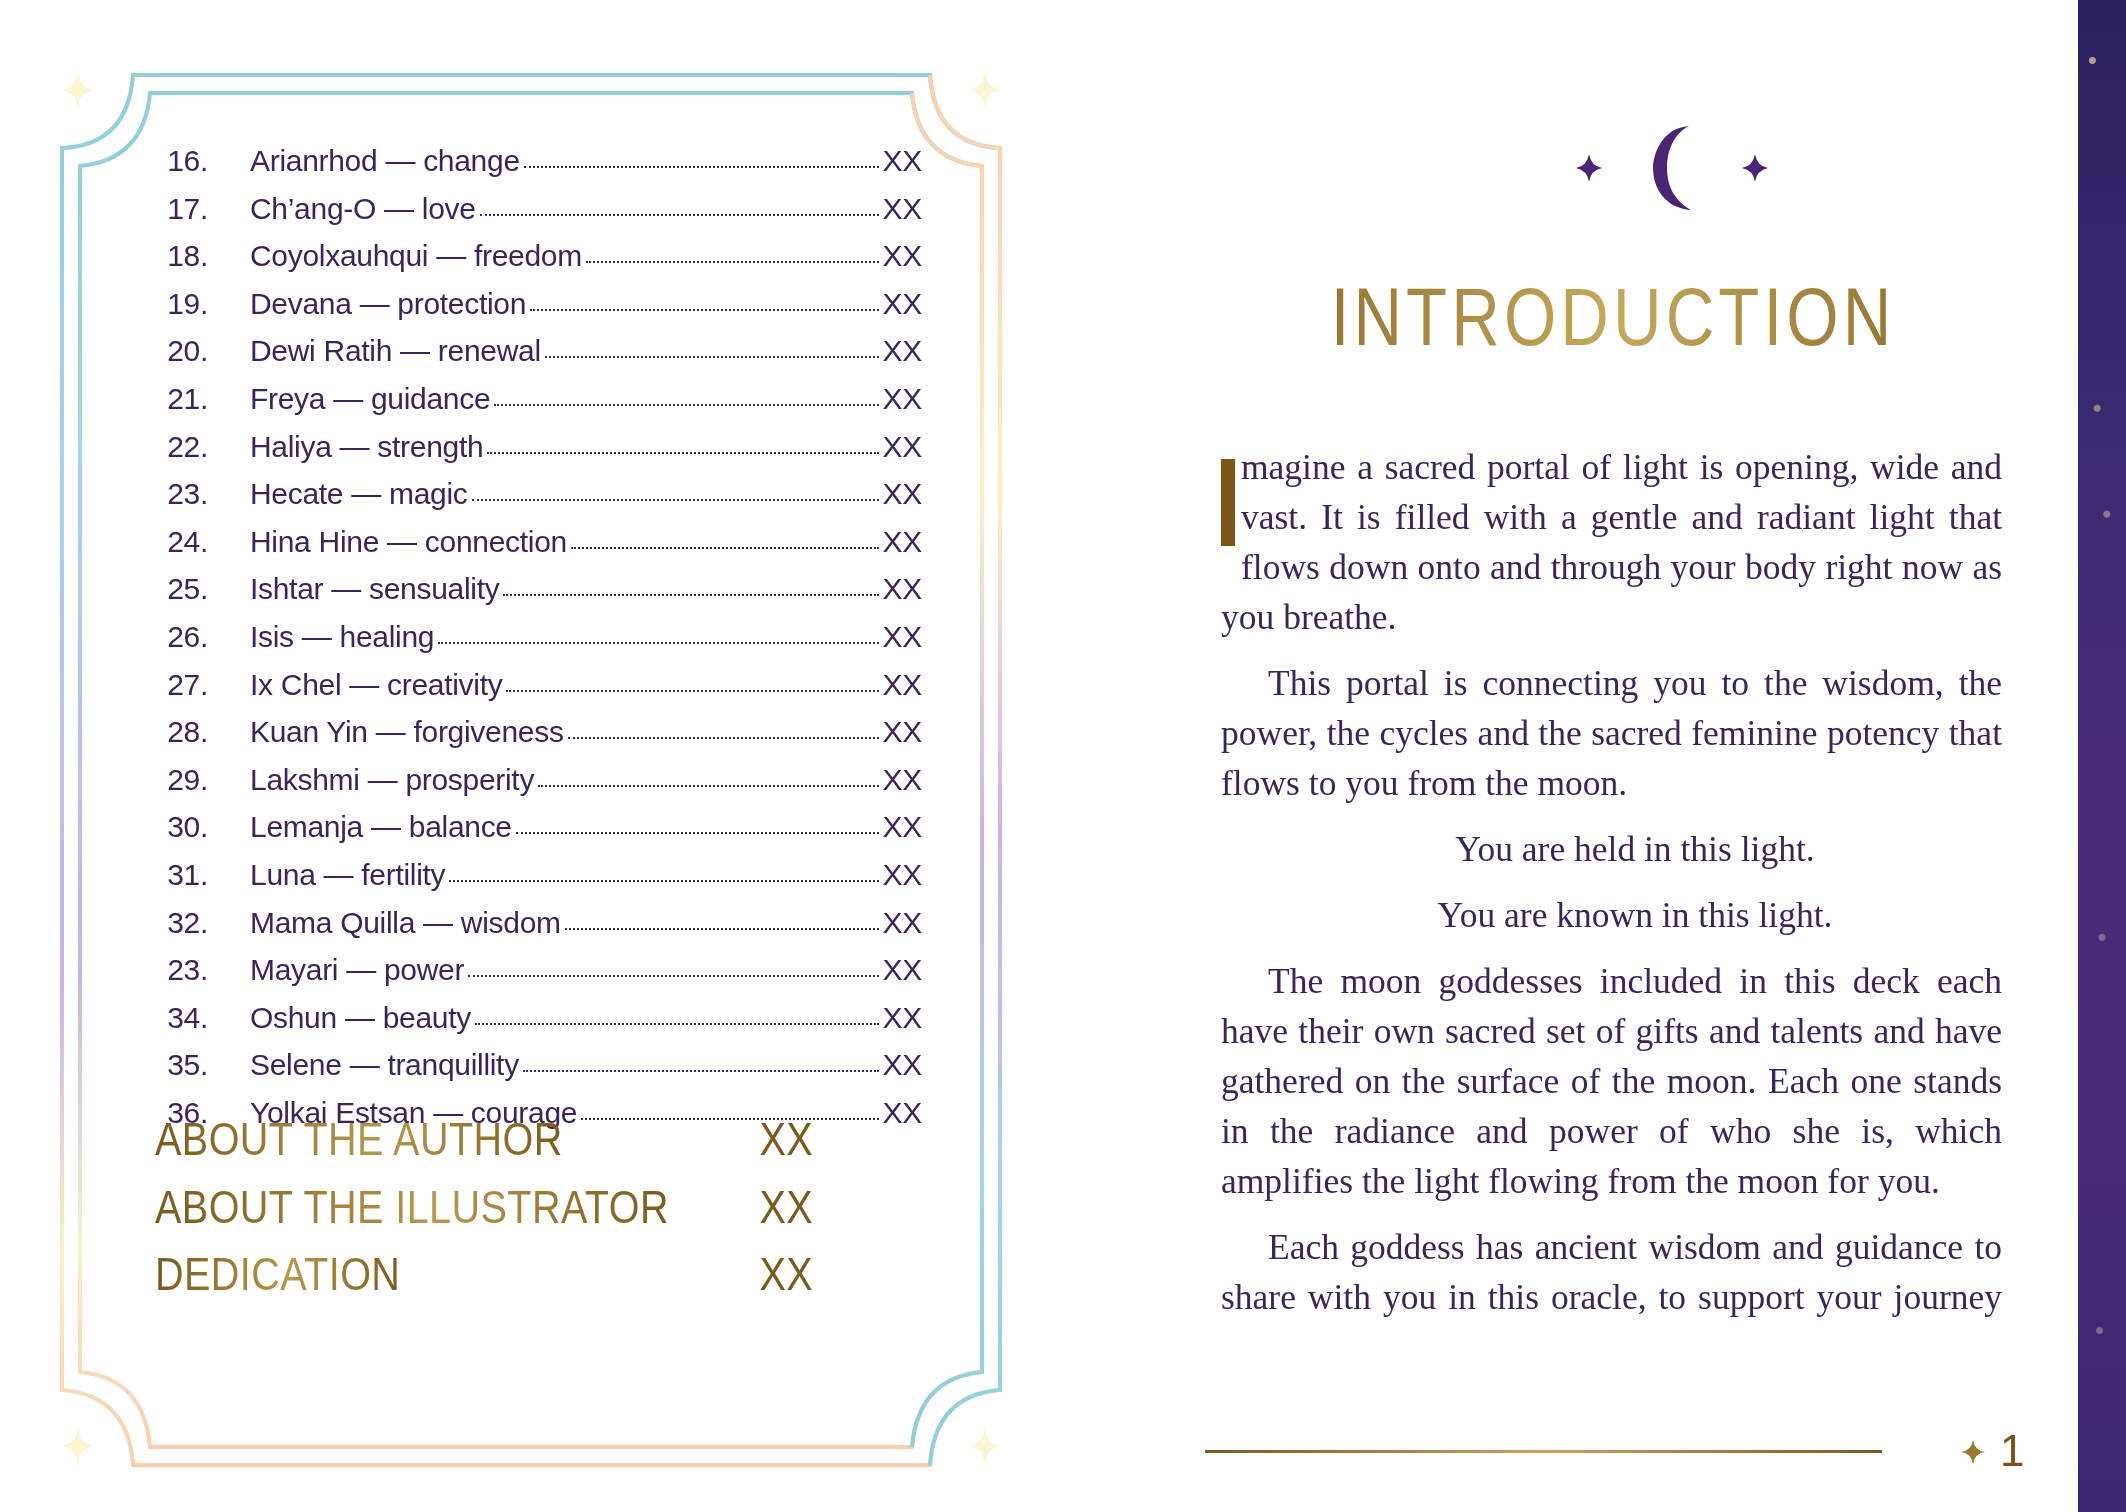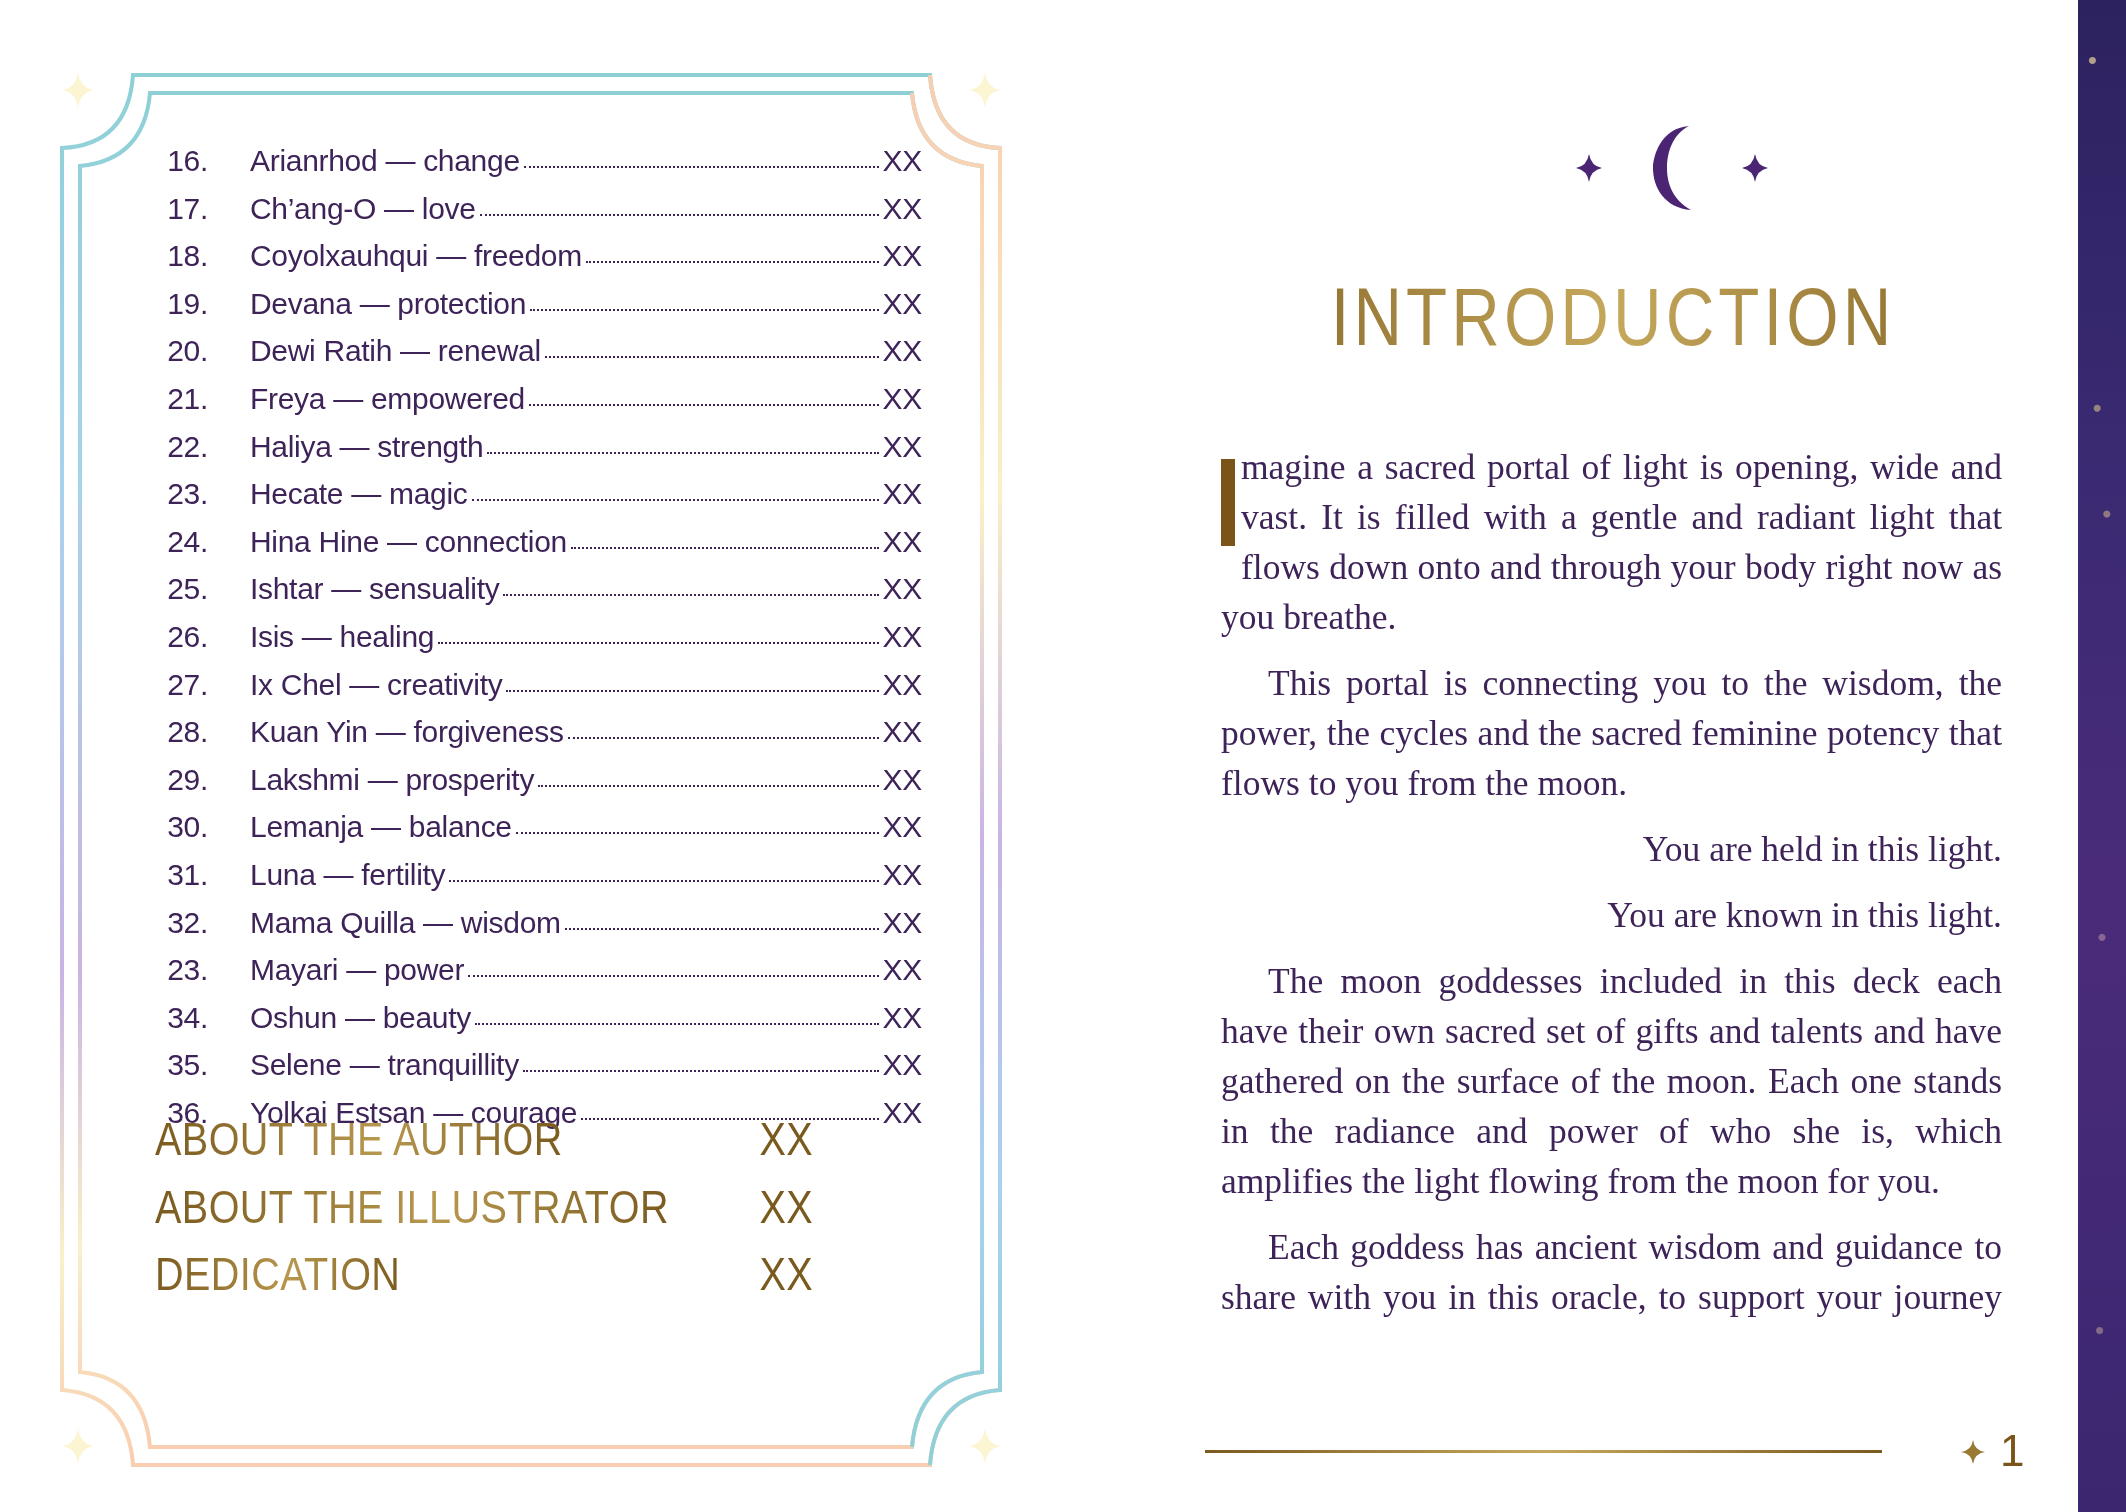--- a/index.html
+++ b/index.html
@@ -51,21 +51,21 @@
     -webkit-background-clip: text; background-clip: text; color: transparent;
     margin: 0;
   }
   .body-text {
     position: absolute; left: 142px; top: 418px; width: 813px;
     font-family: "Liberation Serif", serif; font-size: 35.5px; line-height: 50px;
     color: #3d2358;
   }
   .body-text p { margin: 16px; text-align: justify; text-indent: 47px; }
   .body-text p.first { text-indent: 0; position: relative; }
-  .body-text p.short { text-align: right; }
+  .body-text p.short { text-align: center; }
   .drop-cap {
     float: left; width: 14px; height: 87px; background: #7a5418;
     margin: 17px 6px 0 0;
   }
   .footer-rule {
     position: absolute; left: 142px; top: 1442px; width: 677px; height: 3px;
     background: linear-gradient(90deg, #7a5a1e, #c6a85c 50%, #7a5a1e);
   }
   .footer-star { position: absolute; left: 898px; top: 1432px; width: 24px; height: 24px; }
   .page-number {
@@ -178,21 +178,21 @@
             <span>20.</span>
           </span>
           <span class="toc-title">Dewi Ratih — renewal</span>
           <span class="toc-leader"></span>
           <span class="toc-page">XX</span>
         </div>
       <div class="toc-row">
           <span class="toc-num-wrap">
             <span>21.</span>
           </span>
-          <span class="toc-title">Freya — empowered</span>
+          <span class="toc-title">Freya — guidance</span>
           <span class="toc-leader"></span>
           <span class="toc-page">XX</span>
         </div>
       <div class="toc-row">
           <span class="toc-num-wrap">
             <span>22.</span>
           </span>
           <span class="toc-title">Haliya — strength</span>
           <span class="toc-leader"></span>
           <span class="toc-page">XX</span>

